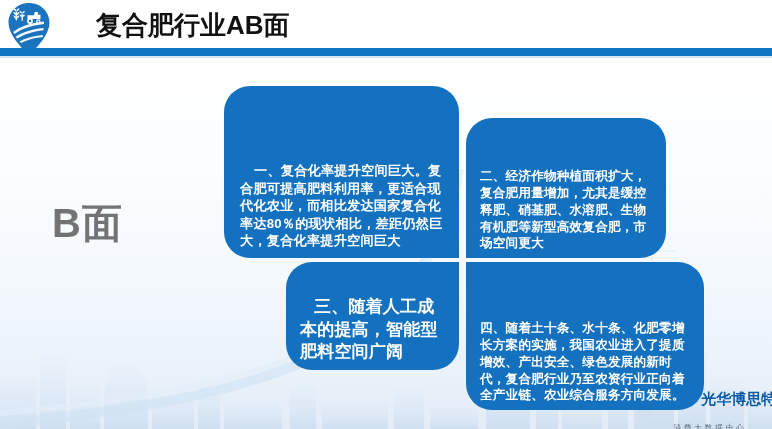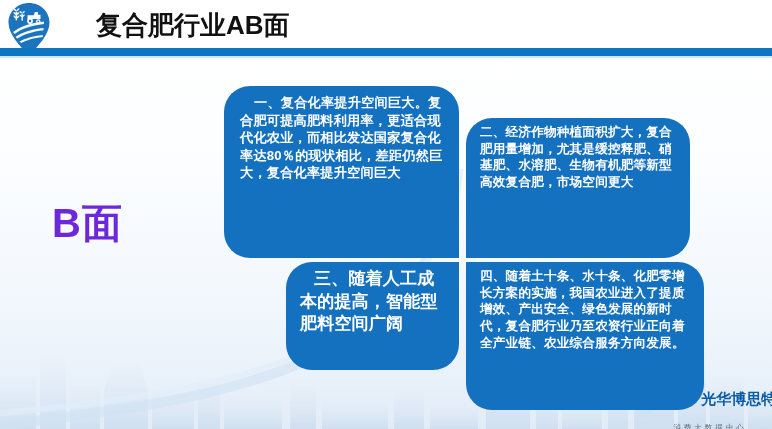--- a/index.html
+++ b/index.html
@@ -68,55 +68,55 @@
     width: 772px; height: 2px;
     background: rgba(13,118,192,.18);
   }
 
   
   #side-label {
     position: absolute;
     left: 52px; top: 196px;
     font-size: 40px;
     font-weight: bold;
-    color: #6d28d9;
+    color: #737373;
     letter-spacing: 1px;
     white-space: nowrap;
   }
 
   
   .petal {
     position: absolute;
     background: #1471bf;
     color: #ffffff;
     box-sizing: border-box;
     font-weight: bold;
     line-height: 1.33;
     letter-spacing: .2px;
     text-align: left;
     display: flex;
     flex-direction: column;
-    justify-content: flex-start;
+    justify-content: flex-end;
   }
   .petal .txt { display: block; }
 
   
   #petal-1 {
     left: 224px; top: 86px;
     width: 235px; height: 172px;
     border-radius: 26px 26px 0 26px;
     padding: 8px 12px 8px 16px;
     font-size: 13.2px;
     text-indent: 14px;
     z-index: 4;
   }
   
   #petal-2 {
     left: 466px; top: 118px;
-    width: 224px; height: 140px;
+    width: 200px; height: 140px;
     border-radius: 26px 26px 26px 0;
     padding: 6px 10px 6px 14px;
     font-size: 12.6px;
     z-index: 3;
   }
   
   #petal-3 {
     left: 286px; top: 262px;
     width: 173px; height: 108px;
     border-radius: 26px 0 26px 26px;

